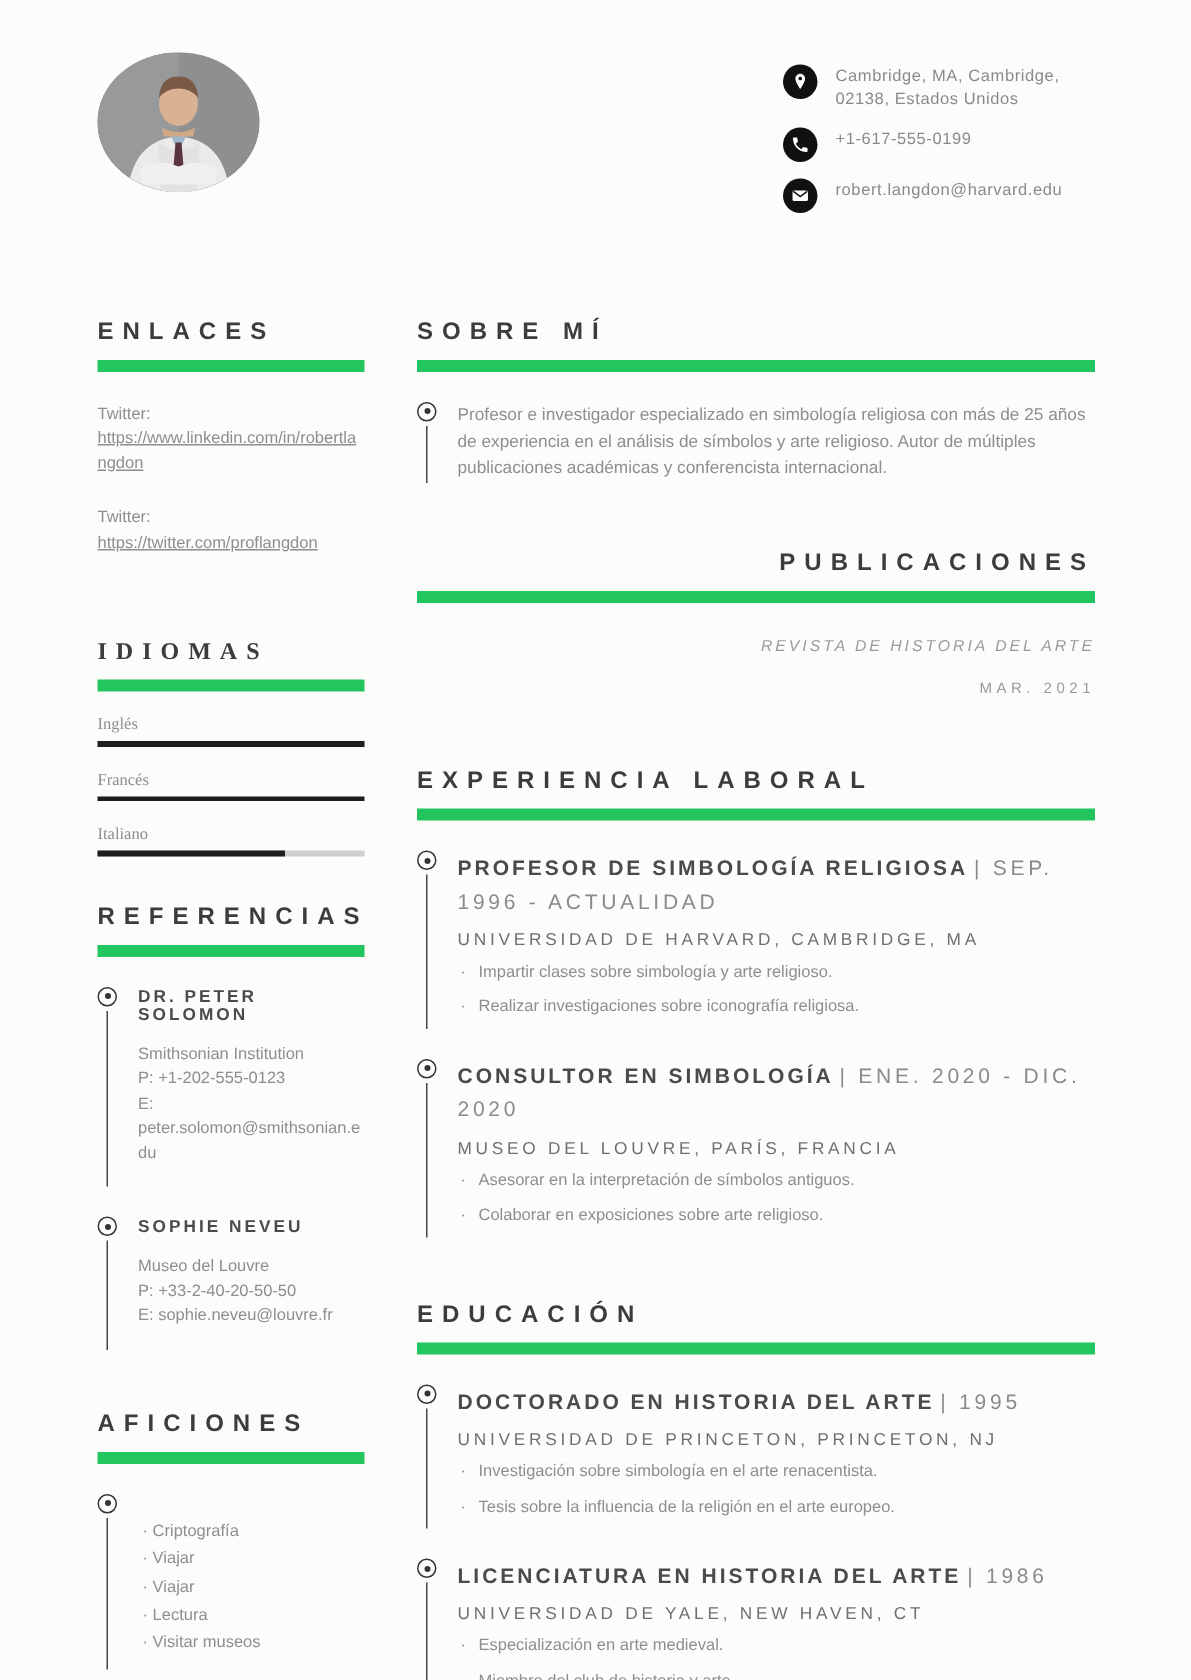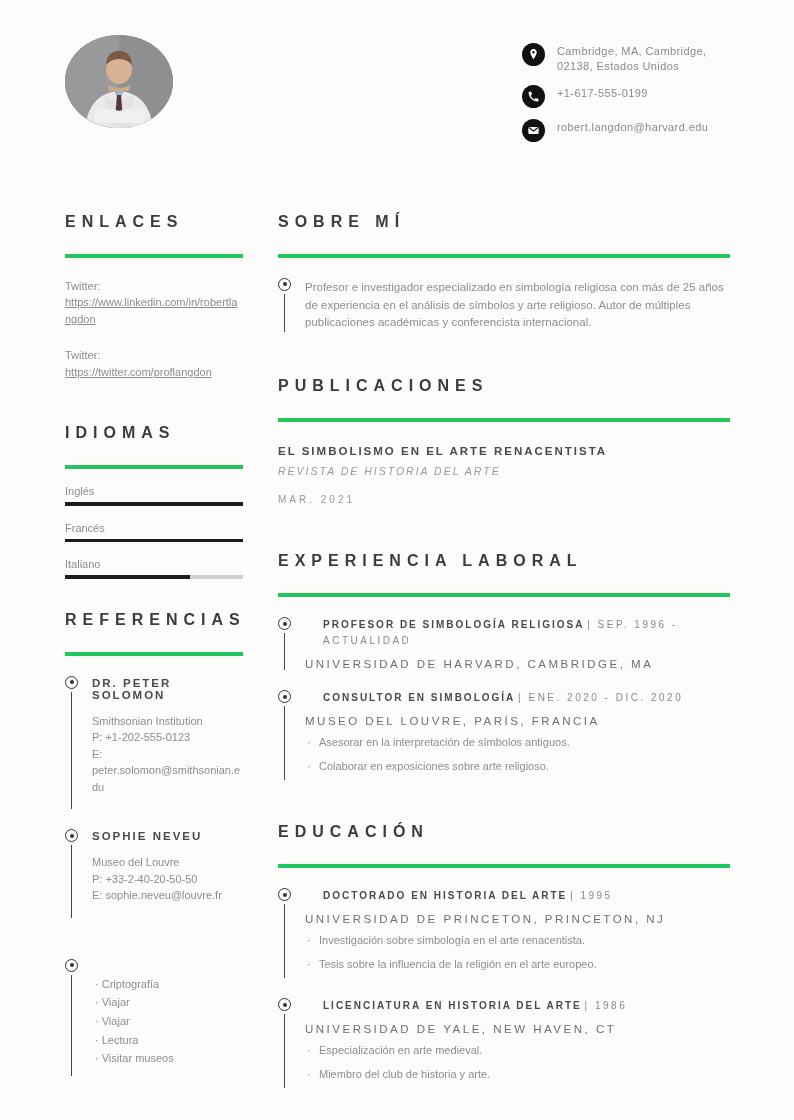--- a/index.html
+++ b/index.html
@@ -27,21 +27,21 @@
     display:flex; align-items:center; justify-content:center; margin-right:12px;
   }
   .cicon svg { width:13px; height:13px; }
   .ctext { font-size:11px; color:#8a8a8a; line-height:1.35; letter-spacing:.4px; overflow-wrap:anywhere; padding-top:1px; }
   
   .main { display:flex; margin-top:60px; }
   .left { width:178px; flex-shrink:0; }
   .right { flex:1; margin-left:35px; }
   .sec-heading {
     font-size:16px; font-weight:700; letter-spacing:6px; color:#3c3c3c;
-    padding-bottom:23px; border-bottom:4px solid #22c55e; white-space:nowrap;
+    padding-bottom:9px; border-bottom:8px solid #22c55e; white-space:nowrap;
   }
   section { margin-bottom:0; }
   
   .link-item { margin-top:20px; }
   .link-label { font-size:11px; color:#8e8e8e; line-height:1.5; }
   .link-url { font-size:11px; color:#8e8e8e; line-height:1.5; text-decoration:underline; overflow-wrap:anywhere; display:block; }
   
   .lang-item { margin-top:16px; }
   .lang-name { font-size:11px; color:#8e8e8e; margin-bottom:5px; }
   .lang-track { width:100%; height:3.5px; background:#cfcfcf; }
@@ -61,30 +61,30 @@
   .ref-details { font-size:11px; color:#8e8e8e; line-height:1.5; margin-top:12px; overflow-wrap:anywhere; padding-bottom:14px; }
   
   .hobby-list { font-size:11px; color:#8e8e8e; line-height:1.7; padding-top:16px; padding-left:3px; padding-bottom:8px; }
   .hobby-item::before { content:"·  "; }
   
   .about-text { font-size:11.5px; color:#8e8e8e; line-height:1.55; padding-top:1px; }
   .pub-item { margin-top:23px; }
   .pub-title { font-size:11.5px; font-weight:700; letter-spacing:2px; color:#4a4a4a; }
   .pub-journal { font-size:10.5px; font-style:italic; letter-spacing:2px; color:#9a9a9a; margin-top:8px; }
   .pub-date { font-size:10px; letter-spacing:3px; color:#9a9a9a; margin-top:17px; }
-  .role-line { font-size:10px; line-height:1.6;margin-left:18px; }
+  .role-line { font-size:14px; line-height:1.6; }
   .role { font-weight:700; letter-spacing:2px; color:#4a4a4a; }
   .dates { font-weight:400; letter-spacing:2.5px; color:#8a8a8a; }
   .org { font-size:11.5px; letter-spacing:2.5px; color:#6f6f6f; margin-top:9px; }
   .bullets { margin-top:6px; padding-bottom:6px; }
   .bullet { font-size:11px; color:#8e8e8e; line-height:1.5; margin-top:7px; padding-left:14px; position:relative; }
   .bullet::before { content:"·"; position:absolute; left:2px; }
   
-  .sp-links{margin-top:0;} .sp-idiomas{margin-top:44px;} .sp-refs{margin-top:32px;} .sp-hobbies{margin-top:41px;}
-  .sp-about{margin-top:0;} .sp-pubs{margin-top:45px;} .sp-exp{margin-top:47px;} .sp-edu{margin-top:43px;}
+  .sp-links{margin-top:0;} .sp-idiomas{margin-top:56px;font-family:Liberation Serif, serif;} .sp-refs{margin-top:32px;} .sp-hobbies{margin-top:41px;}
+  .sp-about{margin-top:0;} .sp-pubs{margin-top:45px;text-align:right;} .sp-exp{margin-top:47px;} .sp-edu{margin-top:43px;}
 </style>
 </head>
 <body>
 
 <div class="page">
 
   <div class="header">
     <div class="photo">
       <svg viewBox="0 0 108 93">
         <rect width="108" height="93" fill="#8d8f91"></rect>
@@ -192,20 +192,21 @@
             <div class="ref-details">
               <div>Museo del Louvre</div>
               <div>P: +33-2-40-20-50-50</div>
               <div>E: sophie.neveu@louvre.fr</div>
             </div>
           </div>
         </div>
       </section>
 
       <section class="sp-hobbies">
+        <div class="sec-heading">AFICIONES</div>
         <div class="entry">
           <div class="marker">
             <span class="tdot"></span>
             <span class="tline"></span>
           </div>
           <div class="entry-body hobby-list">
             <div class="hobby-item">Criptografía</div>
             <div class="hobby-item">Viajar</div>
             <div class="hobby-item">Viajar</div>
             <div class="hobby-item">Lectura</div>
@@ -224,40 +225,43 @@
             <span class="tdot"></span>
             <span class="tline"></span>
           </div>
           <div class="entry-body about-text">Profesor e investigador especializado en simbología religiosa con más de 25 años de experiencia en el análisis de símbolos y arte religioso. Autor de múltiples publicaciones académicas y conferencista internacional.</div>
         </div>
       </section>
 
       <section class="sp-pubs">
         <div class="sec-heading">PUBLICACIONES</div>
         <div class="pub-item">
-          <div class="pub-title">EL SIMBOLISMO EN EL ARTE RENACENTISTA</div>
           <div class="pub-journal">REVISTA DE HISTORIA DEL ARTE</div>
           <div class="pub-date">MAR. 2021</div>
         </div>
       </section>
 
       <section class="sp-exp">
         <div class="sec-heading">EXPERIENCIA LABORAL</div>
 
         <div class="entry">
           <div class="marker">
             <span class="tdot"></span>
             <span class="tline"></span>
           </div>
           <div class="entry-body">
             <div class="role-line">
               <span class="role">PROFESOR DE SIMBOLOGÍA RELIGIOSA</span>
               <span class="dates">| SEP. 1996 - ACTUALIDAD</span>
             </div>
             <div class="org">UNIVERSIDAD DE HARVARD, CAMBRIDGE, MA</div>
+            <div class="bullets">
+              <div class="bullet">Impartir clases sobre simbología y arte religioso.</div>
+              <div class="bullet">Realizar investigaciones sobre iconografía religiosa.</div>
+            </div>
           </div>
         </div>
 
         <div class="entry">
           <div class="marker">
             <span class="tdot"></span>
             <span class="tline"></span>
           </div>
           <div class="entry-body">
             <div class="role-line">

